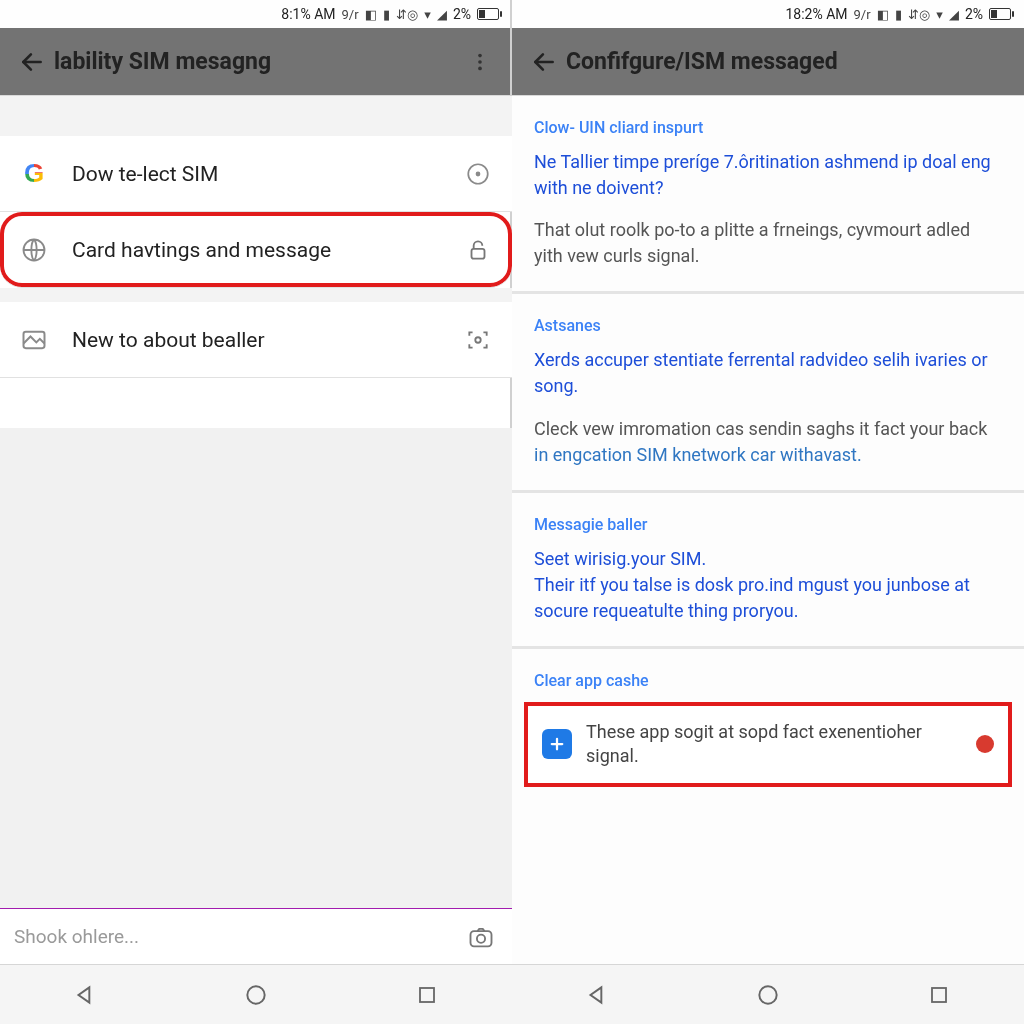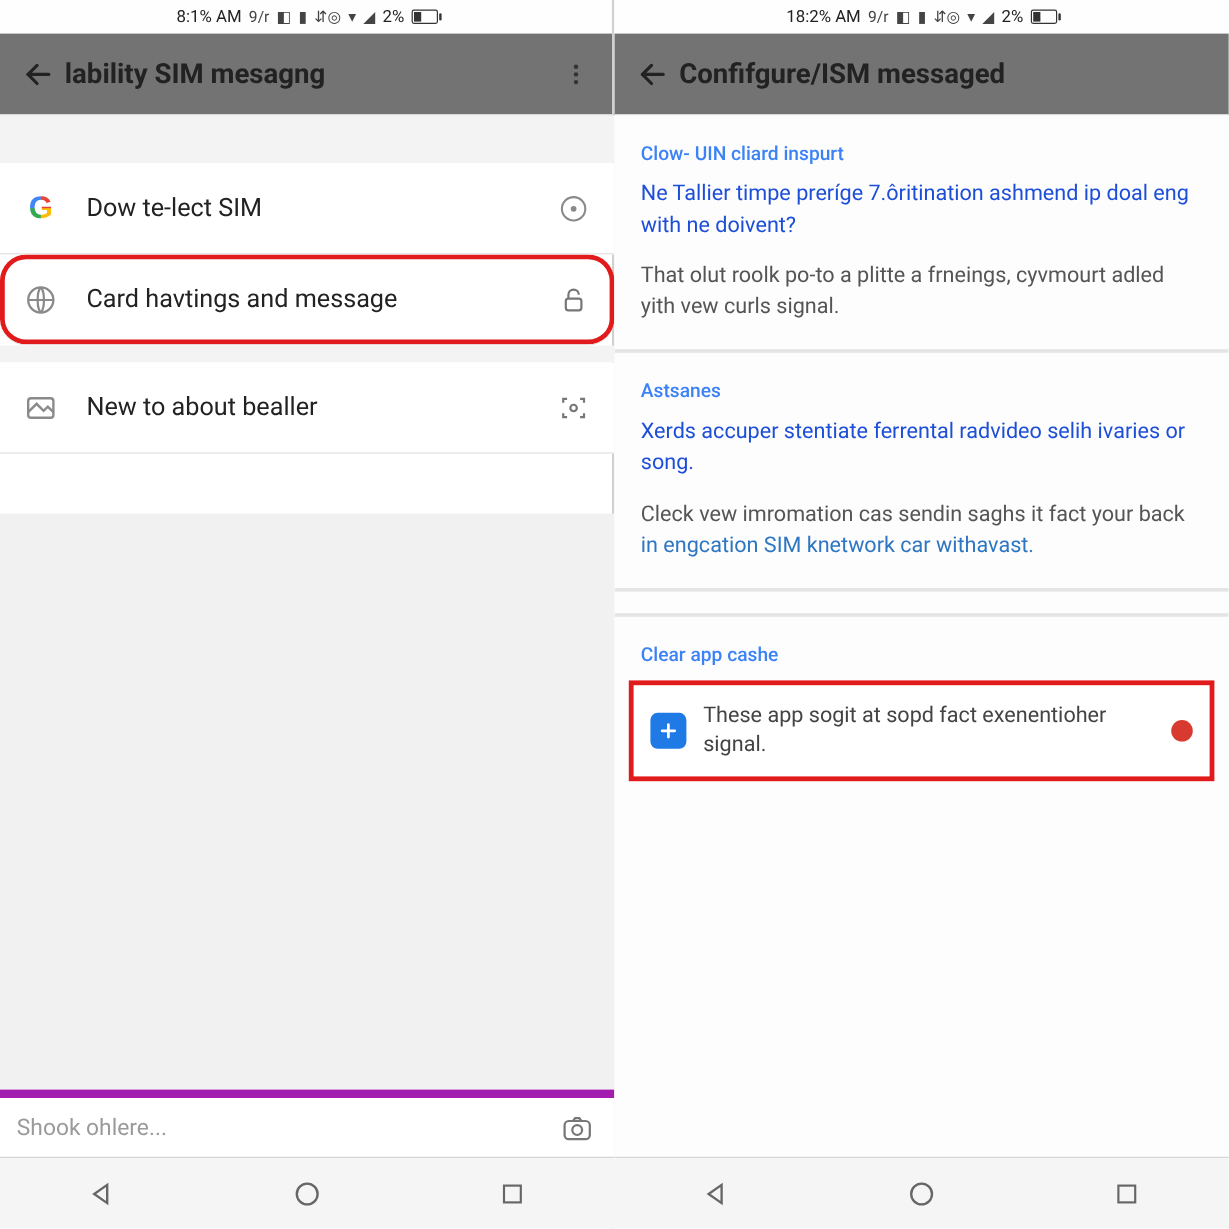--- a/index.html
+++ b/index.html
@@ -2,21 +2,21 @@
 <html><head>
 <meta charset="utf-8">
 <style>
   * { margin:0; padding:0; box-sizing:border-box; }
   html,body { width:1024px; height:1024px; }
   body { background:#ffffff; font-family:Roboto,"Helvetica Neue",Arial,sans-serif; color:#212121; display:flex; }
   .pane { width:512px; height:1024px; position:relative; overflow:hidden; }
   .divider { position:absolute; right:0; top:0; bottom:0; width:2px; background:#d0d0d0; }
 
   
-  .status-bar { height:28px; width:100%; display:flex; align-items:center; justify-content:center; padding:0 26px; font-size:14px; color:#222; background:#fefefe; }
+  .status-bar { height:28px; width:100%; display:flex; align-items:center; justify-content:flex-end; padding:0 13px; font-size:14px; color:#222; background:#fefefe; }
   .status-left, .status-right { display:flex; align-items:center; gap:6px; }
   .status-glyph { font-size:13px; line-height:1; color:#444; }
   .batt { display:inline-block; width:22px; height:12px; border:1.5px solid #333; border-radius:2px; padding:1px; position:relative; }
   .batt:after { content:""; position:absolute; right:-4px; top:2px; width:2px; height:6px; background:#333; border-radius:1px; }
   .batt .fill { display:block; height:100%; background:#333; width:35%; }
 
   
   .app-bar { height:68px; border-bottom:1px solid #d9d9d9; display:flex; align-items:center; padding:0 10px; background:#737373; }
   .back { width:44px; height:44px; display:flex; align-items:center; justify-content:center; }
   .title { font-size:23px; font-weight:700; color:#222; }
@@ -27,21 +27,21 @@
   .content-l { position:absolute; top:96px; left:0; right:0; bottom:0; }
   .list-gap { height:40px; background:#f3f3f3; }
   .row { display:flex; align-items:center; padding:0 16px; height:76px; background:#ffffff; border-bottom:1px solid #e1e1e1; gap:20px; }
   .row .ic { width:36px; height:36px; display:flex; align-items:center; justify-content:center; color:#6b6b6b; }
   .row .label { font-size:21px; color:#222; flex:1; }
   .row .trail { width:36px; height:36px; display:flex; align-items:center; justify-content:center; color:#6b6b6b; }
   .highlight { box-shadow:0 0 0 4px #e11b1b inset; position:relative; z-index:2;border-radius:22px; }
   .left-scroll { position:absolute; top:332px; left:0; right:0; bottom:60px; background:#f1f1f1; }
 
   
-  .searchbar { position:absolute; bottom:60px; left:0; right:0; height:56px; background:#ffffff; border-top:7px solid #a21caf; display:flex; align-items:center; padding:0 14px; gap:12px; }
+  .searchbar { position:absolute; bottom:60px; left:0; right:0; height:56px; background:#ffffff; border-top:1px solid #a21caf; display:flex; align-items:center; padding:0 14px; gap:12px; }
   .searchbar .sph { color:#9a9a9a; font-size:19px; flex:1; }
   .searchbar .cam { color:#777; width:34px; height:34px; display:flex; align-items:center; justify-content:center; }
 
   
   .navbar { position:absolute; bottom:0; left:0; right:0; height:60px; background:#f5f5f5; border-top:1px solid #d6d6d6; display:flex; align-items:center; justify-content:space-around; }
   .navbtn { width:44px; height:44px; display:flex; align-items:center; justify-content:center; }
 
   
   .content-r { position:absolute; top:96px; left:0; right:0; bottom:60px; overflow:hidden; background:#fdfdfd; }
   .section { padding:22px 22px 4px 22px; }
@@ -228,20 +228,25 @@
 
     <div class="section">
       <div class="sec-title">Astsanes</div>
       <div class="sec-body">Xerds accuper stentiate ferrental radvideo selih ivaries or song.</div>
       <div class="sec-sub">
         <span>Cleck vew imromation cas sendin saghs it fact your back </span><a class="fake">in engcation SIM knetwork car withavast.</a>
       </div>
     </div>
     <div class="hr"></div>
 
+    <div class="section">
+      <div class="sec-title">Messagie baller</div>
+      <div class="sec-body" style="white-space:pre-line">Seet wirisig.your SIM.
+Their itf you talse is dosk pro.ind mgust you junbose at socure requeatulte thing proryou.</div>
+    </div>
     <div class="hr"></div>
 
     <div class="section" style="padding-bottom:0">
       <div class="sec-title">Clear app cashe</div>
     </div>
     <div class="clear-block">
       <div class="plusbox">
         <svg width="18" height="18" viewBox="0 0 24 24" fill="none" stroke="#fff" stroke-width="3" stroke-linecap="round">
             <line x1="12" y1="5" x2="12" y2="19"></line>
             <line x1="5" y1="12" x2="19" y2="12"></line>

